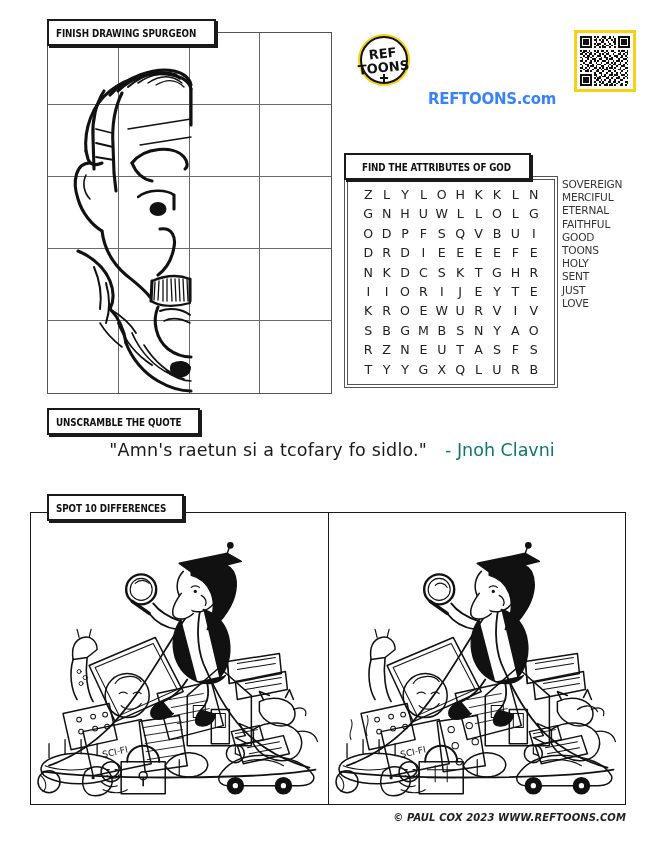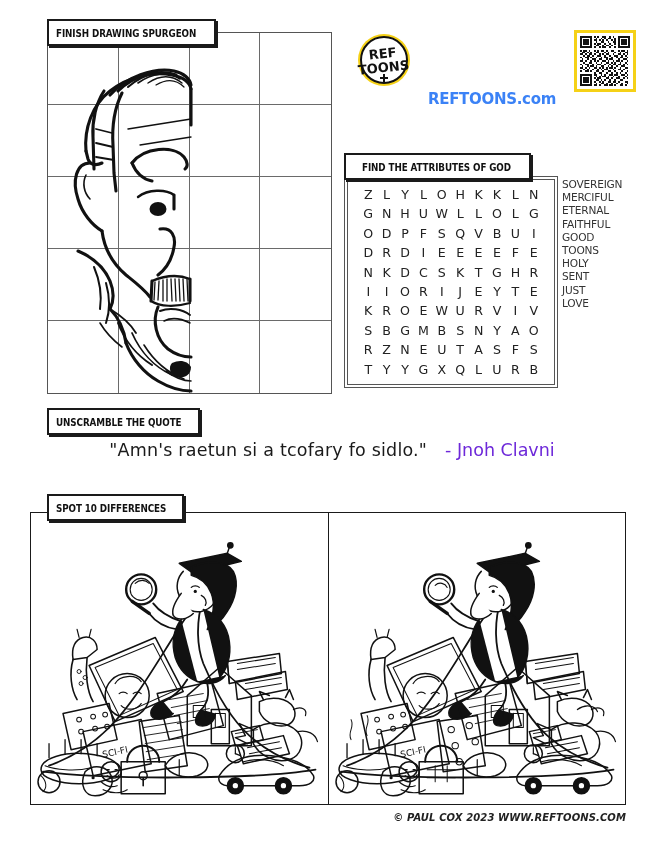--- a/index.html
+++ b/index.html
@@ -188,21 +188,21 @@
   }
   #quote-line .q {
     font-family: "DejaVu Sans", sans-serif;
     font-size: 17.5px;
     color: #1a1a1a;
     letter-spacing: 0.2px;
   }
   #quote-line .attrib {
     font-family: "DejaVu Sans", sans-serif;
     font-size: 17.5px;
-    color: #6d28d9;
+    color: #0f766e;
     margin-left: 18px;
   }
 
   
   #spot-panel {
     position: absolute;
     left: 30px;
     top: 512px;
     width: 596px;
     height: 293px;

